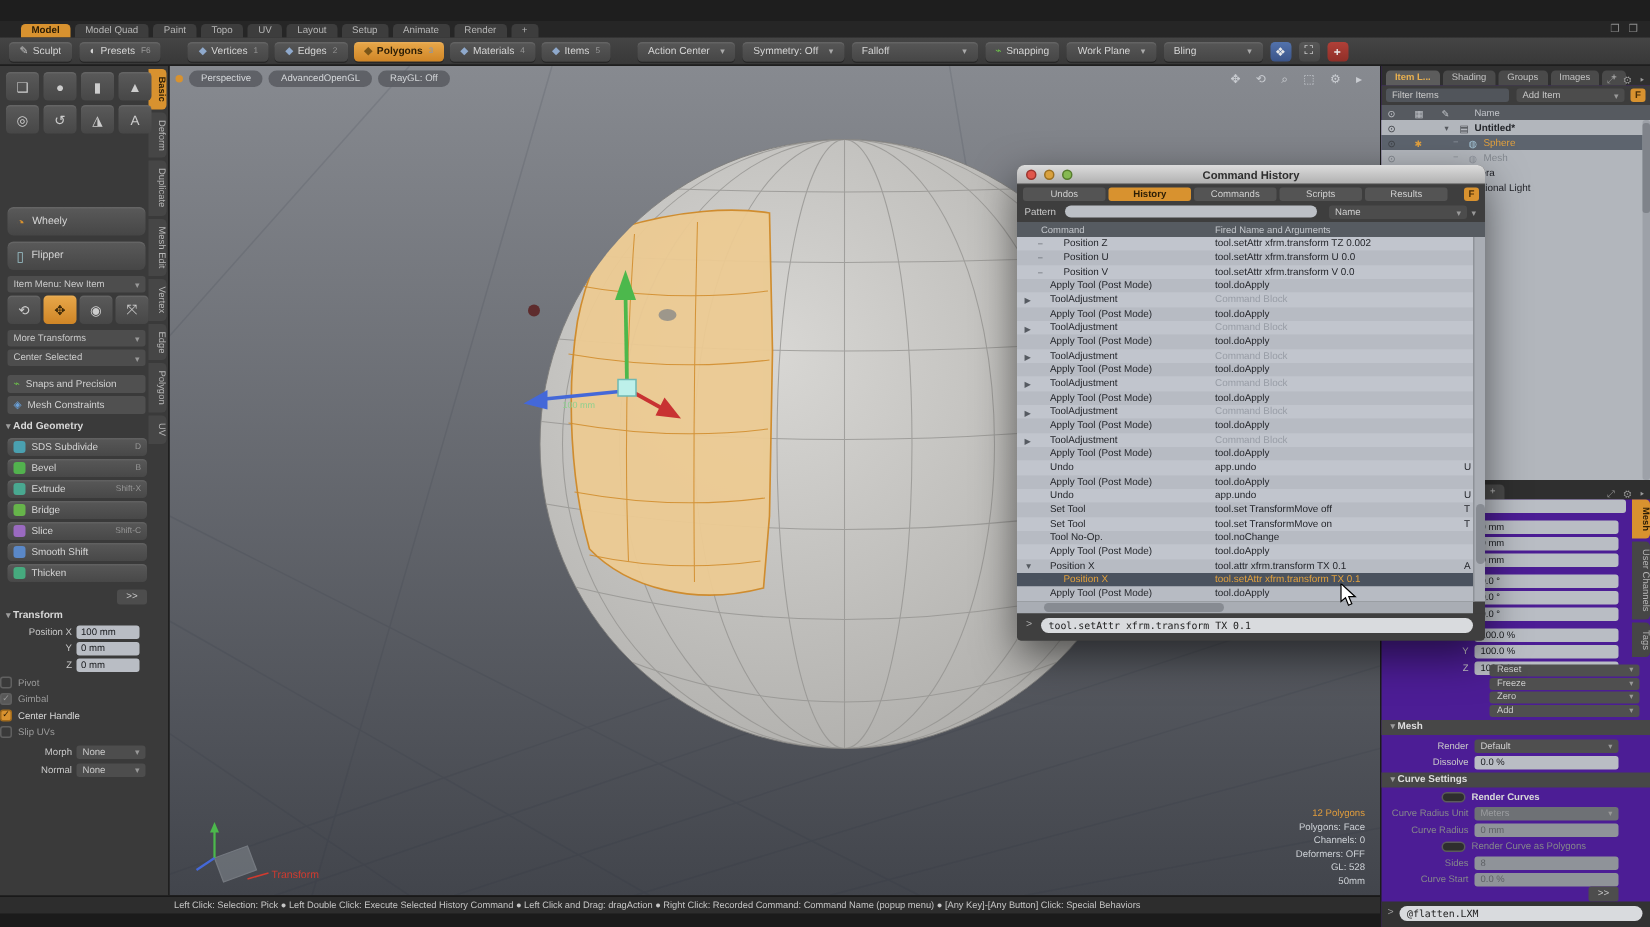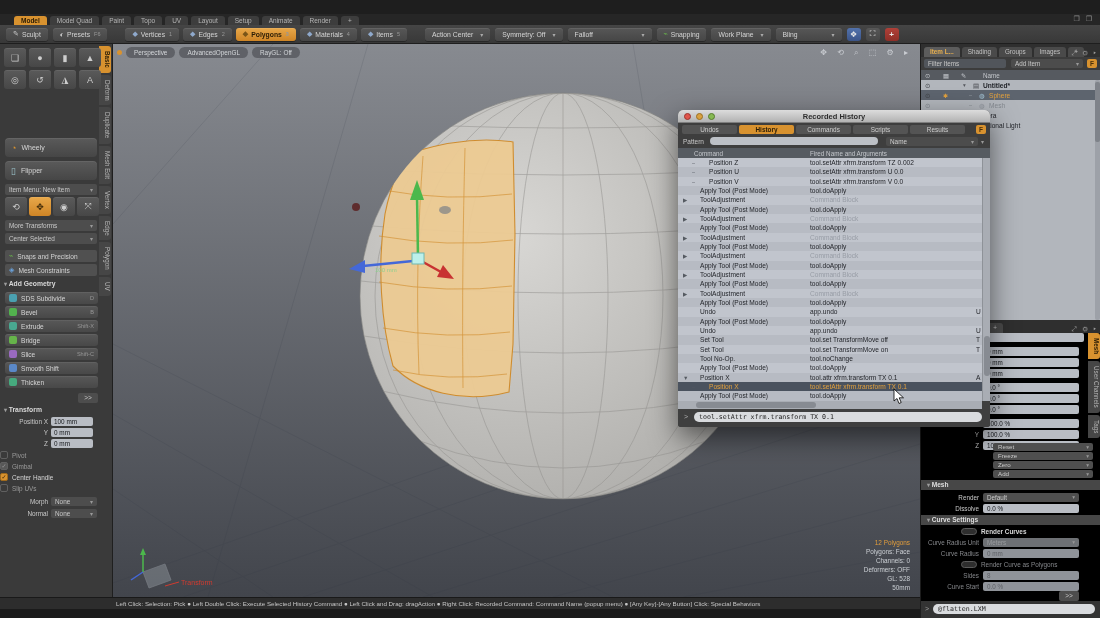--- a/index.html
+++ b/index.html
@@ -109,21 +109,21 @@
   .ch-row.selected{background:#4a525e !important;}
   .ch-row.selected span{color:#e2a13e;}
   #ch-vscroll{left:304px;top:48px;width:8px;height:243px;background:#a9adb4;border-left:1px solid #8e9298;box-sizing:border-box;}
   #ch-vthumb{left:1px;top:178px;width:6px;height:40px;background:#878b92;border-radius:3px;}
   #ch-hscroll{left:0;top:291px;width:304px;height:8px;background:#a9adb4;}
   #ch-hthumb{left:18px;top:1px;width:120px;height:6px;background:#878b92;border-radius:3px;}
   #ch-footer{left:0;top:299px;width:100%;height:18px;background:#3f3f3f;border-radius:0 0 3px 3px;}
   #ch-footer .gt{left:6px;top:4px;color:#b0b0b0;font-size:7px;}
   #ch-footer .cmd-inp{left:16px;top:3px;width:288px;height:10px;background:#d9dbde;border-radius:5px;border:none;font-family:"DejaVu Sans Mono",monospace;font-size:6.6px;color:#1d1d1d;padding:0 5px;box-sizing:border-box;}
   
-  #rpanel{left:920px;top:44px;width:180px;height:574px;background:#000000;border-left:1px solid #1c1c1c;box-sizing:border-box;}
+  #rpanel{left:920px;top:44px;width:180px;height:574px;background:#4c1d95;border-left:1px solid #1c1c1c;box-sizing:border-box;}
   .rp-tabs{left:0;width:180px;height:13px;background:#2f2f2f;display:flex;align-items:flex-end;gap:2px;padding-left:3px;box-sizing:border-box;}
   .rp-tab{height:10px;line-height:10px;padding:0 6px;background:#4a4a4a;border-radius:3px 3px 0 0;color:#c2c2c2;font-size:6.3px;}
   .rp-tab.active{background:#5c5c5c;color:#e8b050;font-weight:bold;}
   .rp-tabs .icons{margin-left:auto;color:#9c9c9c;font-size:6.5px;letter-spacing:2px;padding-right:3px;}
   #rp-filter{left:0;top:13px;width:180px;height:13px;background:#3c3c3c;}
   #rp-filter .box{left:3px;top:2px;width:82px;height:9px;background:#51555b;border-radius:2px;color:#c8c8c8;font-size:6.3px;line-height:9px;padding-left:4px;box-sizing:border-box;}
   #rp-filter .dd3{left:90px;top:2px;width:72px;height:9px;background:#4c4c4c;border-radius:2px;color:#c8c8c8;font-size:6.3px;display:flex;align-items:center;justify-content:space-between;padding:0 4px;box-sizing:border-box;}
   #rp-filter .dd3::after{content:"▾";font-size:6px;color:#999;}
   #rp-filter .f-btn{position:absolute;left:166px;top:2px;}
   #rp-lhead{left:0;top:26px;width:180px;height:10px;background:#565a60;color:#c2c5ca;font-size:6.3px;}
@@ -748,21 +748,21 @@
     </div>
   </div>
 
   <div id="ch-win" class="abs">
     <div id="ch-title" class="abs">
       <div class="traffic abs">
         <span class="tl-red"></span>
         <span class="tl-yel"></span>
         <span class="tl-grn"></span>
       </div>
-      <div class="t">Recorded History</div>
+      <div class="t">Command History</div>
     </div>
     <div id="ch-tabs" class="abs">
 
         <div class="ch-tab">Undos</div>
 
         <div class="ch-tab active">History</div>
 
         <div class="ch-tab">Commands</div>
 
         <div class="ch-tab">Scripts</div>

